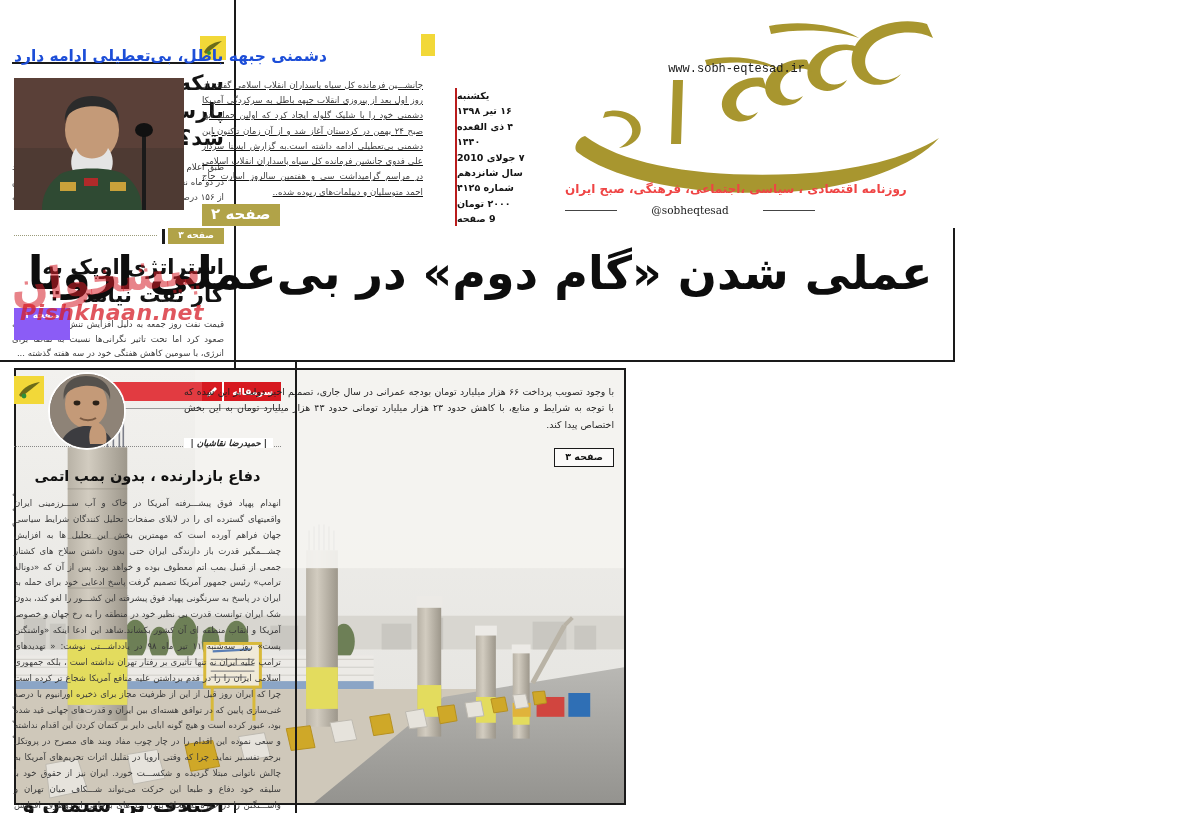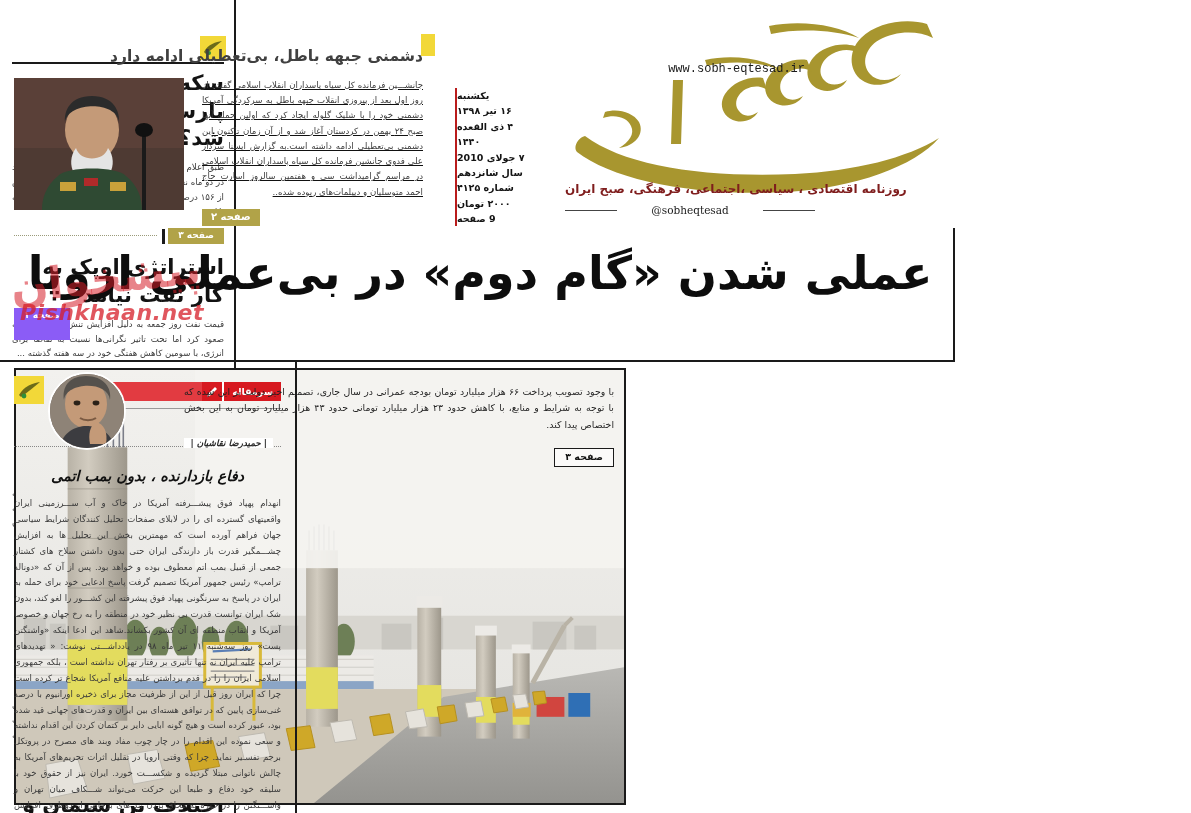--- a/index.html
+++ b/index.html
@@ -61,21 +61,21 @@
   }
   .mh-logo svg{display:block;width:100%;height:100%;}
   .mh-date{
     position:absolute;top:88px;right:414px;width:86px;
     text-align:left;border-left:2px solid #b91c1c;padding-left:0;padding-right:6px;
     box-sizing:border-box;
   }
   .mh-date div{font-size:9.5px;font-weight:bold;line-height:1.62;color:#141414;text-align:left;}
   .mh-sub{
     position:absolute;top:182px;right:30px;width:360px;text-align:left;
-    font-size:12px;font-weight:bold;color:#7f1d1d;
+    font-size:12px;font-weight:bold;color:#ef4444;
   }
   .mh-handle{
     position:absolute;top:204px;right:150px;width:230px;text-align:center;
     font-size:10.5px;direction:ltr;color:#1a1a1a;
     font-family:"DejaVu Serif","Liberation Serif",serif;
   }
   .mh-handle:before,.mh-handle:after{
     content:"";position:absolute;top:50%;width:52px;height:1px;background:#444;
   }
   .mh-handle:before{left:-10px;}
@@ -83,31 +83,31 @@
 
   
   .topright{
     position:absolute;right:756px;top:0;width:435px;height:228px;
     box-sizing:border-box;padding:46px 12px 0 14px;
   }
   .tr-corner{
     position:absolute;right:0;top:34px;width:14px;height:22px;background:#f2d838;
   }
   .tr-title{
-    font-size:15.5px;font-weight:bold;text-align:right;color:#404040;
+    font-size:15.5px;font-weight:bold;text-align:left;color:#1d4ed8;
     margin:0 0 10px 0;line-height:1.4;
   }
   .tr-body{display:flex;flex-direction:row;gap:18px;text-decoration:underline;}
   .tr-text{
     flex:1;font-size:8.6px;line-height:1.78;text-align:justify;color:#3a3a3a;
     position:relative;padding-bottom:26px;
   }
   .tr-badge{
     position:absolute;right:auto;left:0;bottom:0;
-    background:#b1a348;color:#fff;font-size:10px;font-weight:bold;padding:3px 9px 4px 9px;line-height:1;
+    background:#b1a348;color:#fff;font-size:15px;font-weight:bold;padding:3px 9px 4px 9px;line-height:1;
   }
   .tr-photo{
     width:170px;height:132px;flex:0 0 170px;position:relative;overflow:hidden;
     background:#4a3832;
   }
   .tr-photo svg{display:block;width:100%;height:100%;}
 
   
   .banner{
     position:absolute;left:0;top:228px;width:955px;height:132px;
@@ -185,21 +185,21 @@
   }
   .ed-author .dotline{
     position:absolute;right:0;left:0;top:8px;border-top:1px dotted #888;
   }
   .ed-author span{
     position:absolute;right:8px;top:0;background:#fff;padding:0 6px;
     font-size:8.8px;font-weight:bold;color:#2a2a2a;font-style:italic;
   }
   .ed-title{
     font-size:14.5px;font-weight:bold;text-align:center;color:#111;
-    margin:12px 0 9px 0;line-height:1.45;font-style:italic;
+    margin:12px 0 9px 0;line-height:1.45;
   }
   .ed-text{
     font-size:8.55px;line-height:1.86;text-align:justify;color:#3a3a3a;margin:0;
   }
 
   
   .sb-divider{
     position:absolute;right:955px;top:0;width:2px;height:813px;background:#1a1a1a;
   }
 

